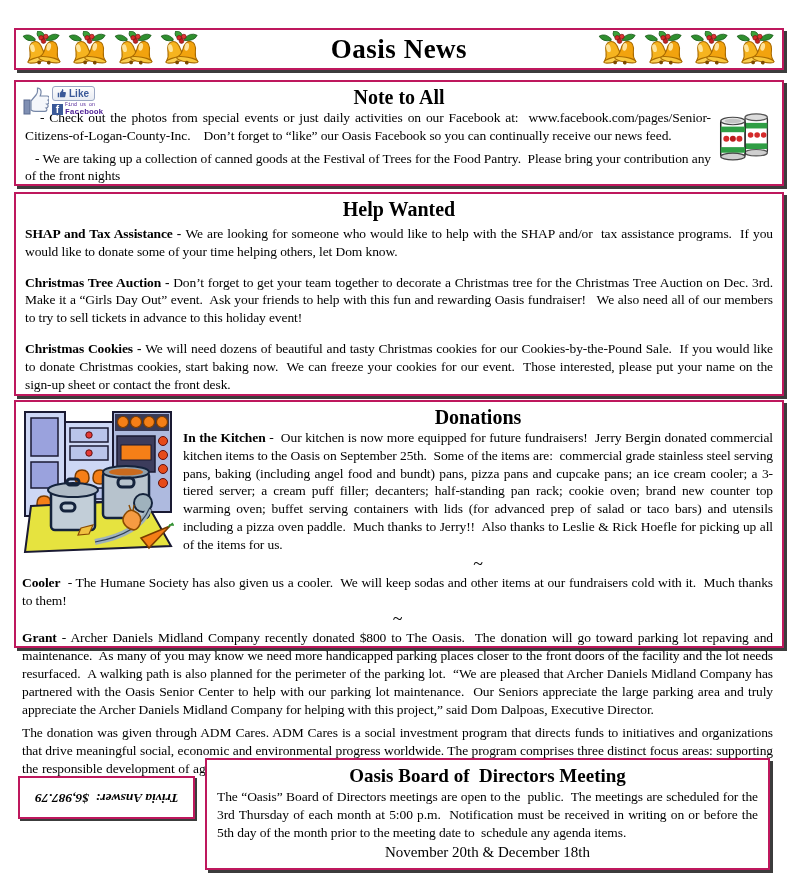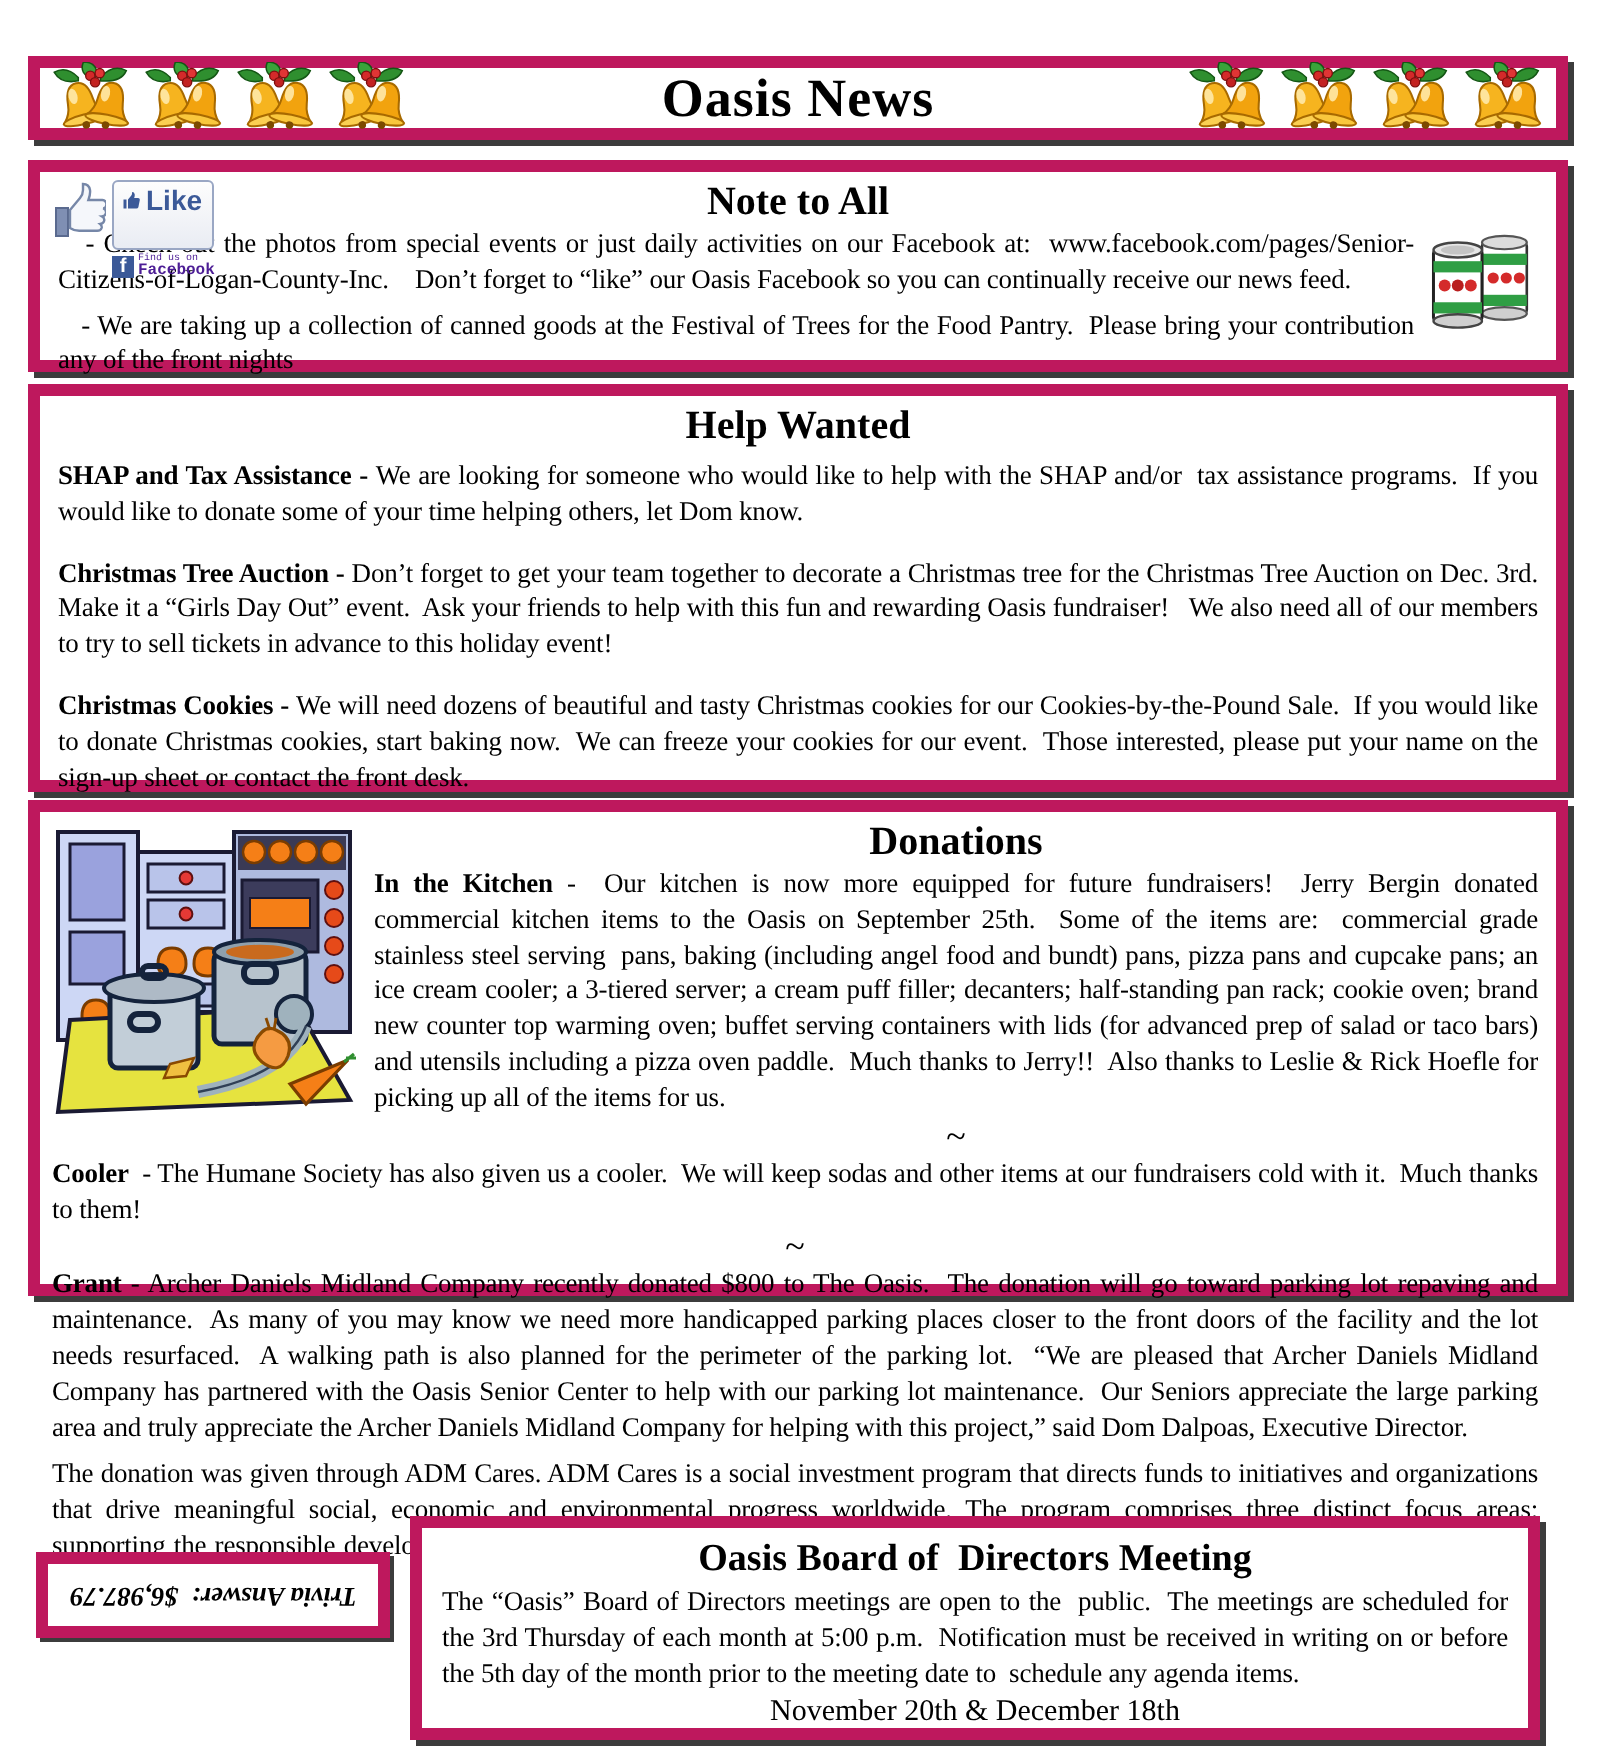--- a/index.html
+++ b/index.html
@@ -3,41 +3,41 @@
 <meta charset="utf-8">
 <style>
   * { margin:0; padding:0; box-sizing:border-box; }
   html,body { background:#ffffff; }
   body {
     width:800px; height:877px; position:relative; overflow:hidden;
     font-family:"Liberation Serif","DejaVu Serif",serif; color:#000;
   }
   .box {
     position:absolute; background:#fff;
-    border:6px solid #be185d; box-shadow:3px 3px 0 0 #3c3c3c;
+    border:2px solid #be185d; box-shadow:3px 3px 0 0 #3c3c3c;
   }
   
   .header-box { left:14px; top:28px; width:770px; height:42px;
     display:flex; align-items:center; padding:1px 4px; }
   .bell-group { display:flex; align-items:center; gap:2px; }
   .bells { width:44px; height:36px; }
   .page-title { flex:1; text-align:center; font-size:27px; font-weight:bold; letter-spacing:0.5px; }
   
   .section-title { text-align:center; font-weight:bold; font-size:20px; line-height:23px; white-space:pre-wrap; }
   .p { font-size:13.5px; line-height:1.32; text-align:justify; white-space:pre-wrap; letter-spacing:-0.1px; }
   .lead { font-weight:bold; }
   .tilde { text-align:center; font-size:18px; line-height:15px; margin:3px 0 2px 0; }
   
   .note-box { left:14px; top:80px; width:770px; height:106px; padding:4px 9px; }
   .fb-widget { position:absolute; left:7px; top:4px; display:flex; align-items:flex-start; gap:3px; }
   .thumb-svg { width:26px; height:32px; }
   .fb-col { display:flex; flex-direction:column; gap:2px; }
   .like-chip { display:inline-flex; align-items:center; gap:3px; border:1px solid #9aa7c4; border-radius:3px;
-    background:linear-gradient(#fdfdfd,#e9ecf3); padding:1px 5px 16px 4px; font-family:"Liberation Sans",sans-serif;
-    font-size:14px; color:#3b5998; font-weight:bold; width:max-content; }
+    background:linear-gradient(#fdfdfd,#e9ecf3); padding:1px 5px 1px 4px; font-family:"Liberation Sans",sans-serif;
+    font-size:10px; color:#3b5998; font-weight:bold; width:max-content; }
   .like-chip svg { width:9px; height:9px; }
   .fb-badge { display:flex; align-items:center; gap:2px; }
   .f-sq { width:11px; height:11px; background:#3b5998; color:#fff; font-family:"Liberation Sans",sans-serif;
     font-weight:bold; font-size:10px; line-height:11px; text-align:center; display:inline-block; }
   .fb-badge-text { display:flex; flex-direction:column; font-family:Liberation Mono, monospace; color:#4c1d95; }
   .fb-badge-line1 { font-size:5px; line-height:5px; }
   .fb-badge-line2 { font-size:8px; line-height:8px; font-weight:bold; }
   .cans { float:right; width:56px; height:52px; margin:0 0 2px 6px; }
   .note-box .p { margin-bottom:5px; }
   

